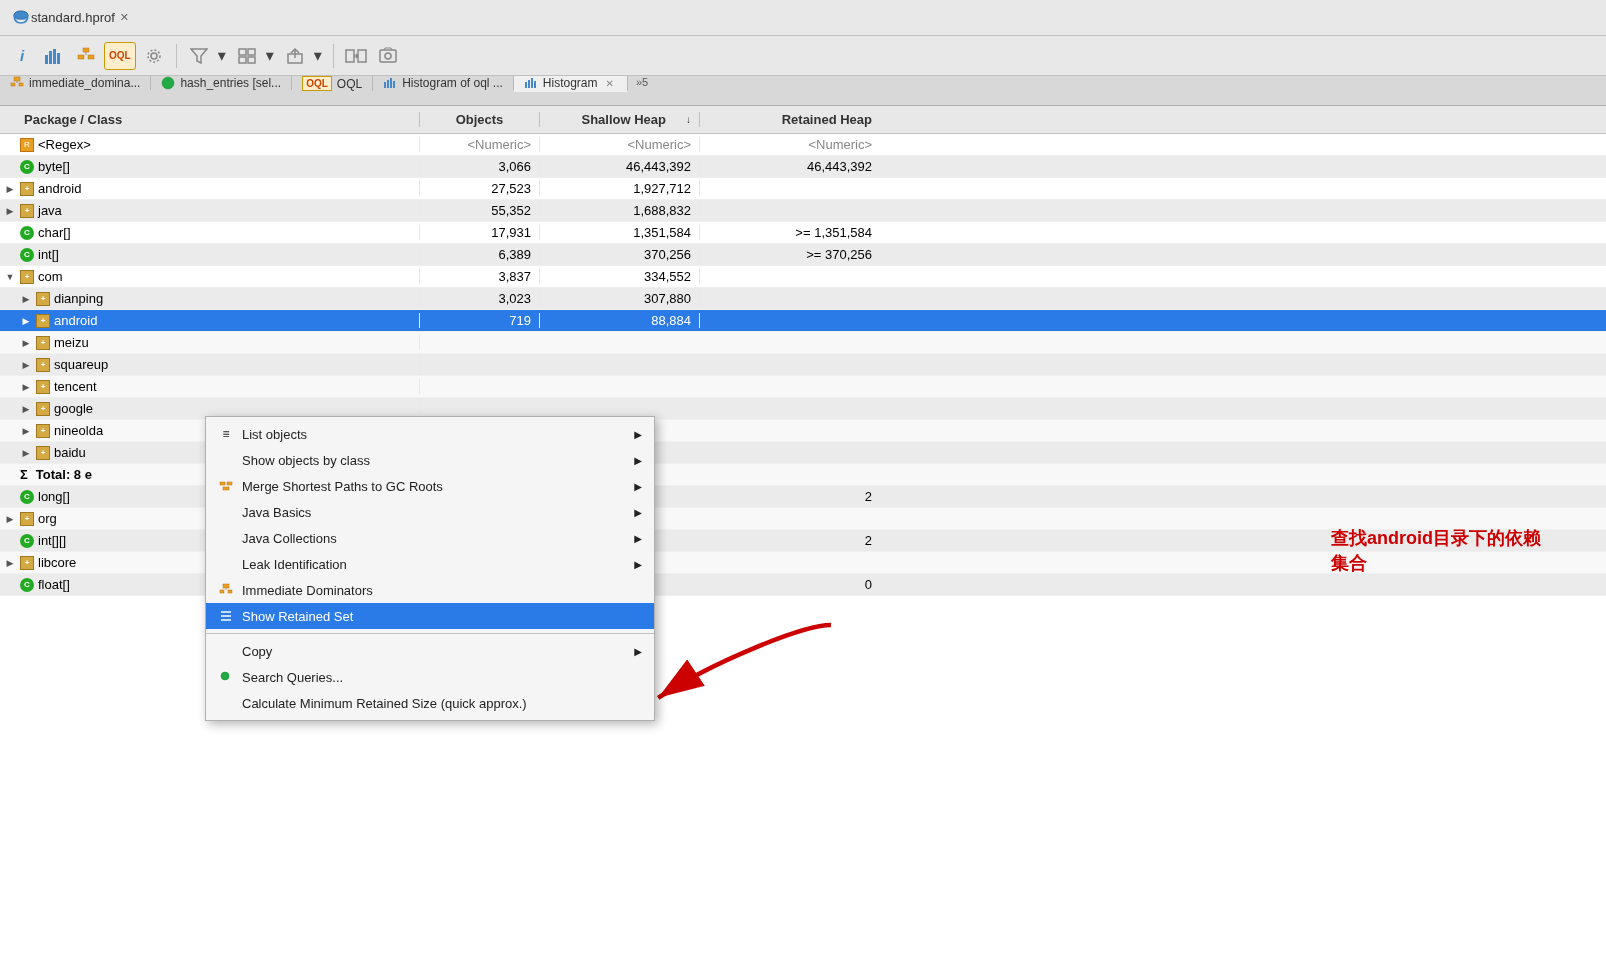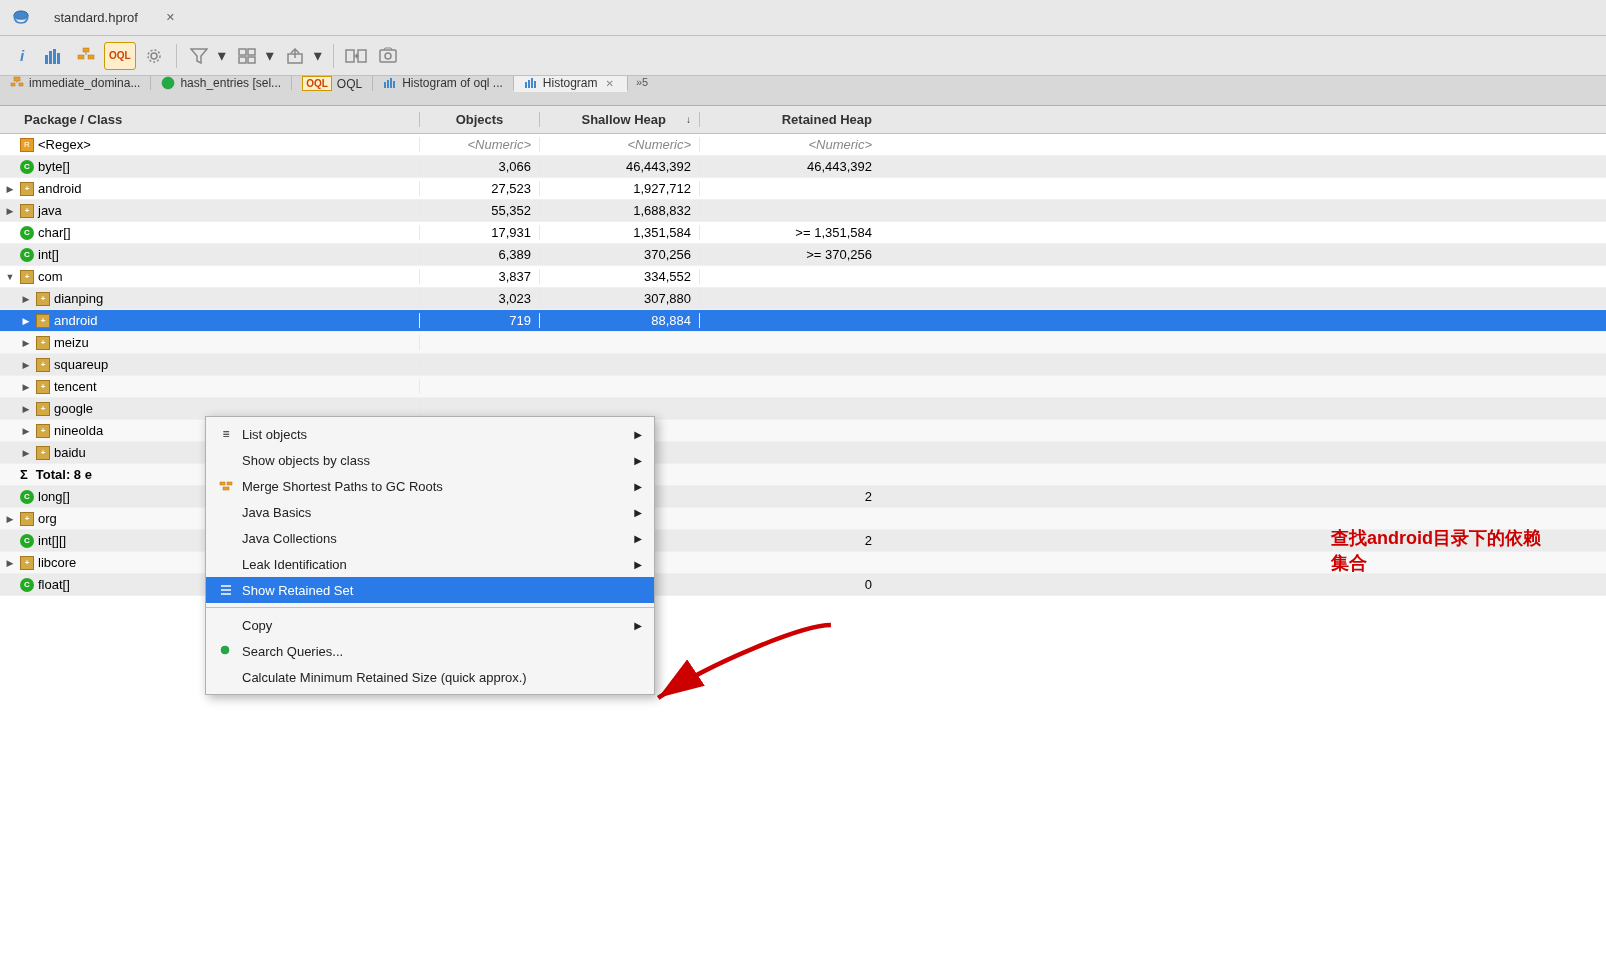--- a/index.html
+++ b/index.html
@@ -13,21 +13,21 @@
     }
 
     
     .title-bar {
       background: #e8e8e8;
       border-bottom: 1px solid #c0c0c0;
       height: 36px;
       display: flex;
       align-items: center;
       padding: 0 12px;
-      gap: 24px;
+      gap: 1px;
     }
     .title-bar-text {
       font-size: 13px;
       color: #333;
     }
     .title-bar-close {
       font-size: 11px;
       color: #666;
       cursor: pointer;
       padding: 2px 4px;
@@ -252,21 +252,21 @@
       background: #e8a020;
       border: 1px solid #c07010;
       display: inline-flex;
       align-items: center;
       justify-content: center;
       font-size: 8px;
       color: white;
       flex-shrink: 0;
     }
 
-    .numeric-placeholder { color: #888; font-style: italic; }
+    .numeric-placeholder { color: #888; }
 
     
     .context-menu {
       position: absolute;
       left: 205px;
       top: 310px;
       width: 450px;
       background: #f5f5f5;
       border: 1px solid #b0b0b0;
       box-shadow: 3px 3px 10px rgba(0,0,0,0.3);
@@ -767,20 +767,33 @@
     </div>
 
     <div class="menu-item">
       <div class="menu-item-left">
         <span class="menu-item-icon"> </span>
         <span>Leak Identification</span>
       </div>
       <span class="menu-arrow">▶</span>
     </div>
 
+    <div class="menu-item">
+      <div class="menu-item-left">
+        <span class="menu-item-icon">
+          <svg width="14" height="14" viewBox="0 0 14 14">
+            <rect x="4" y="1" width="6" height="4" fill="#e8a020" stroke="#c07010" stroke-width="0.5"></rect>
+            <line x1="7" y1="5" x2="7" y2="7" stroke="#888" stroke-width="0.8"></line>
+            <rect x="1" y="7" width="4" height="3" fill="#e8a020" stroke="#c07010" stroke-width="0.5"></rect>
+            <rect x="9" y="7" width="4" height="3" fill="#e8a020" stroke="#c07010" stroke-width="0.5"></rect>
+          </svg>
+        </span>
+        <span>Immediate Dominators</span>
+      </div>
+    </div>
 
     <div class="menu-item highlighted">
       <div class="menu-item-left">
         <span class="menu-item-icon">
           <svg width="14" height="14" viewBox="0 0 14 14">
             <line x1="2" y1="3" x2="12" y2="3" stroke="white" stroke-width="1.5"></line>
             <line x1="2" y1="7" x2="12" y2="7" stroke="white" stroke-width="1.5"></line>
             <line x1="2" y1="11" x2="12" y2="11" stroke="white" stroke-width="1.5"></line>
           </svg>
         </span>

